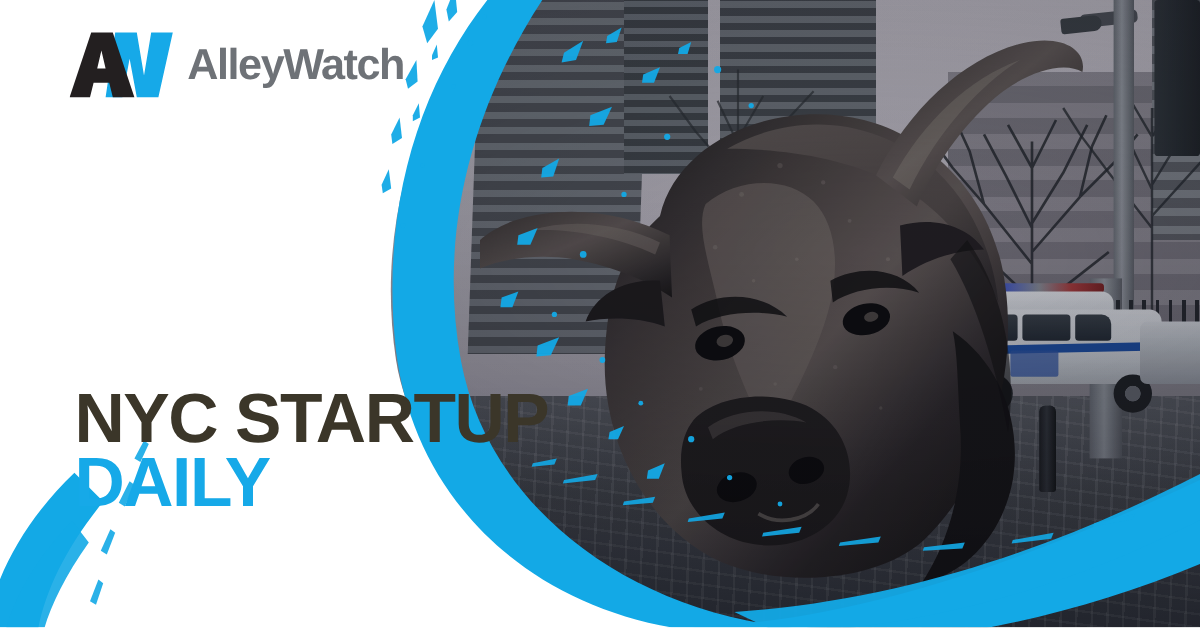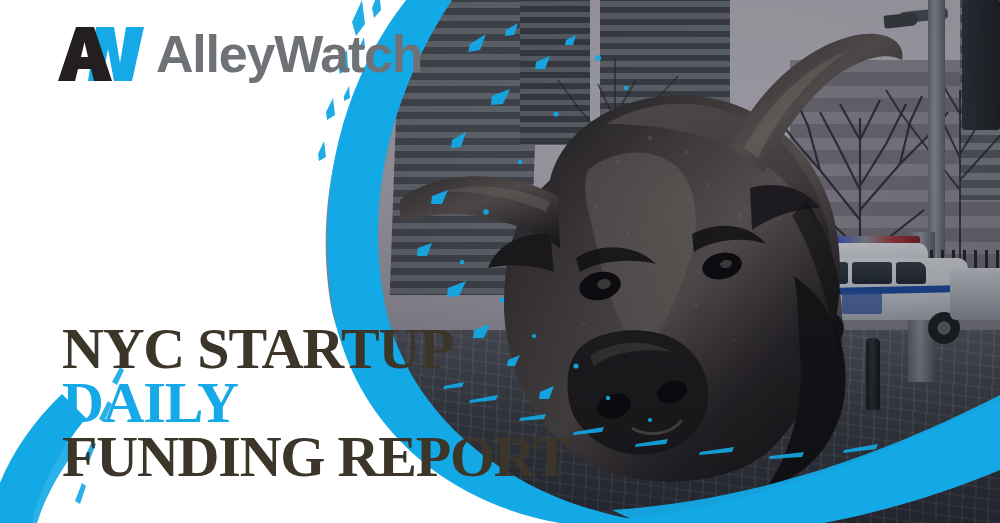--- a/index.html
+++ b/index.html
@@ -229,42 +229,42 @@
     position: absolute;
     left: 58px; top: 18px;
     display: flex;
     align-items: center;
     height: 72px;
   }
   .logo-mark { display: block; }
   .logo-word {
     font-family: "Liberation Sans", sans-serif;
     font-weight: 700;
-    font-size: 52px;
+    font-size: 36px;
     letter-spacing: -1.2px;
     color: #6e7277;
     margin-left: 6px;
     line-height: 1;
   }
 
   .date {
     position: absolute;
     left: 60px; top: 168px;
     font-family: "Liberation Sans", sans-serif;
     font-weight: 700;
     font-size: 88px;
     letter-spacing: -2px;
     color: #969698;
     line-height: 1;
   }
 
   .headline {
     position: absolute;
     left: 62px; top: 322px;
-    font-family: Liberation Serif, serif;
+    font-family: Liberation Sans, sans-serif;
     font-weight: 700;
     font-size: 58px;
     line-height: 54px;
     letter-spacing: -1.2px;
   }
   .hl-1 { color: #3b3629; display: block; }
   .hl-2 { color: #16a9e8; display: block; }
   .hl-3 { color: #3b3629; display: block; }
 </style>
 </head>
@@ -522,16 +522,15 @@
       <path d="M18 4 L36 4 L54 58 L36 58 L33 46 L20 46 L17 58 L0 58 Z
                M23 34 L30 34 L26.5 19 Z" fill="#231f20"></path>
     </svg>
     <span class="logo-word">AlleyWatch</span>
   </div>
 
 
   <div class="headline">
     <span class="hl-1">NYC STARTUP</span>
     <span class="hl-2">DAILY</span>
-    <span class="hl-3">FUNDING REPORT</span>
   </div>
 
 </div>
 
 </body></html>

